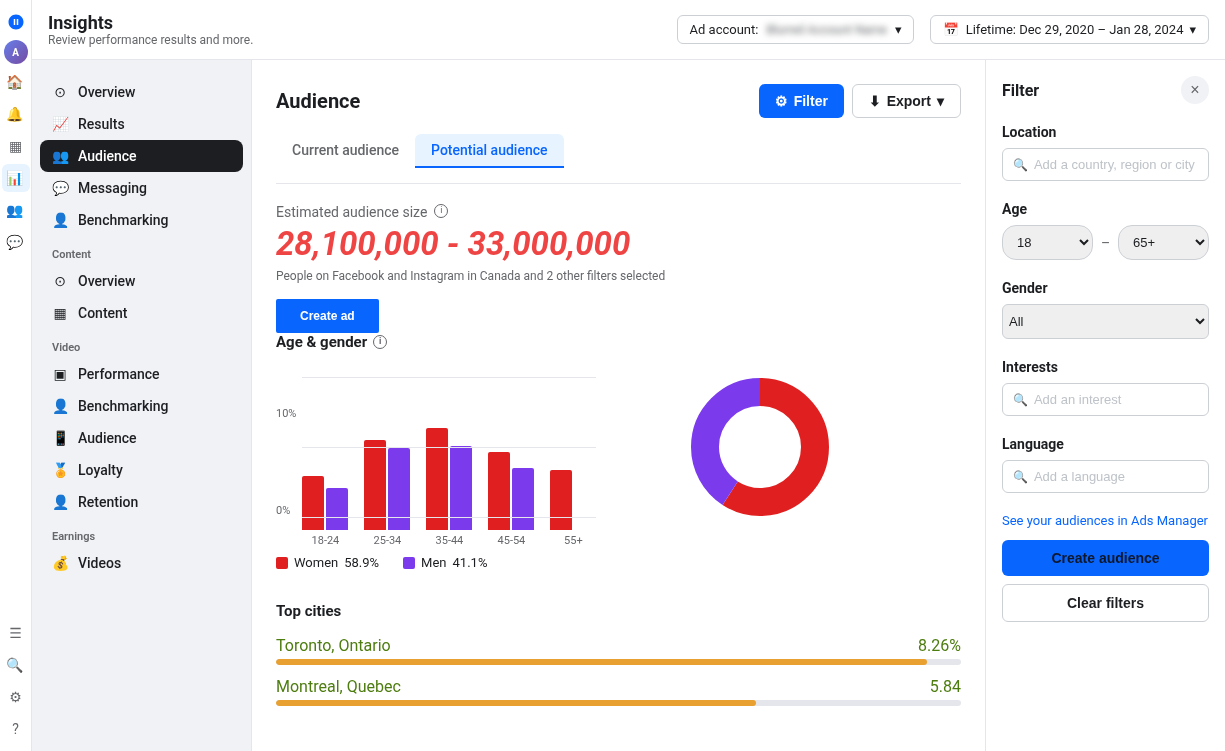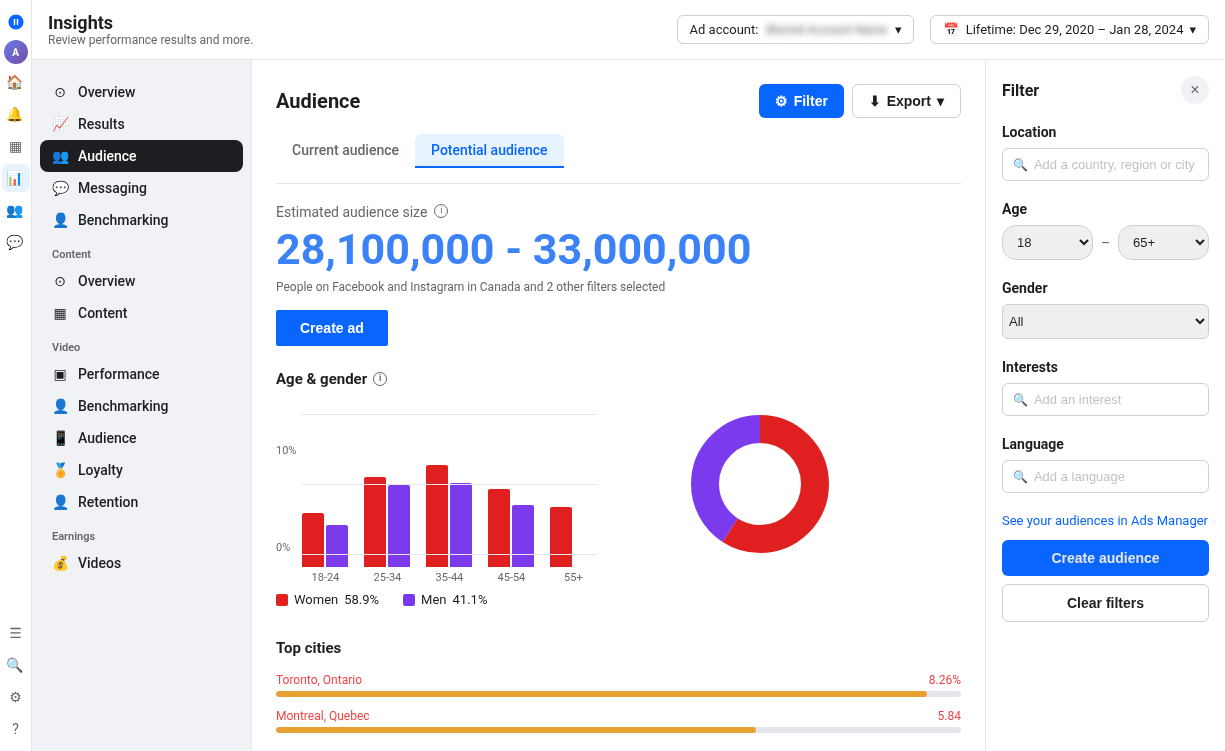--- a/index.html
+++ b/index.html
@@ -229,40 +229,40 @@
     
     .estimated-label {
       font-size: 14px;
       color: #65676b;
       margin-bottom: 4px;
       display: flex;
       align-items: flex-start;
       gap: 7px;
     }
     .audience-size {
-      font-size: 43px;
+      font-size: 33px;
       font-weight: 700;
-      color: #3b82f6;
+      color: #ef4444;
       margin-bottom: 6px;
+      font-style: italic;
     }
     .audience-desc {
       font-size: 12px;
       color: #65676b;
       margin-bottom: 16px;
     }
     .btn-create-ad {
       background: #0866ff;
       color: #fff;
       border: none;
       border-radius: 2px;
       padding: 10px 24px;
-      font-size: 14px;
+      font-size: 12px;
       font-weight: 600;
       cursor: pointer;
-      margin-bottom: 24px;
     }
 
     
     .section-title {
       font-size: 15px;
       font-weight: 700;
       color: #1c1e21;
       margin-bottom: 16px;
       display: flex;
       align-items: center;
@@ -313,22 +313,22 @@
     }
 
     
     .top-cities-section { margin-top: 32px; }
     .city-row {
       margin-bottom: 12px;
     }
     .city-header {
       display: flex;
       justify-content: space-between;
-      font-size: 12px;
-      color: #ef4444;
+      font-size: 16px;
+      color: #4d7c0f;
       margin-bottom: 4px;
       align-items: flex-end;
     }
     .city-bar-track {
       height: 6px;
       background: #e4e6eb;
       border-radius: 3px;
       overflow: hidden;
     }
     .city-bar-fill {
@@ -429,21 +429,21 @@
     .filter-link {
       color: #0866ff;
       font-size: 13px;
       cursor: pointer;
       margin-bottom: 12px;
       display: block;
     }
 
     .btn-create-audience {
       background: #0866ff;
-      color: #e5e5e5;
+      color: #0f172a;
       border: none;
       border-radius: 6px;
       padding: 10px;
       font-size: 14px;
       font-weight: 600;
       cursor: pointer;
       width: 100%;
       margin-bottom: 8px;
     }
     .btn-clear-filters {

